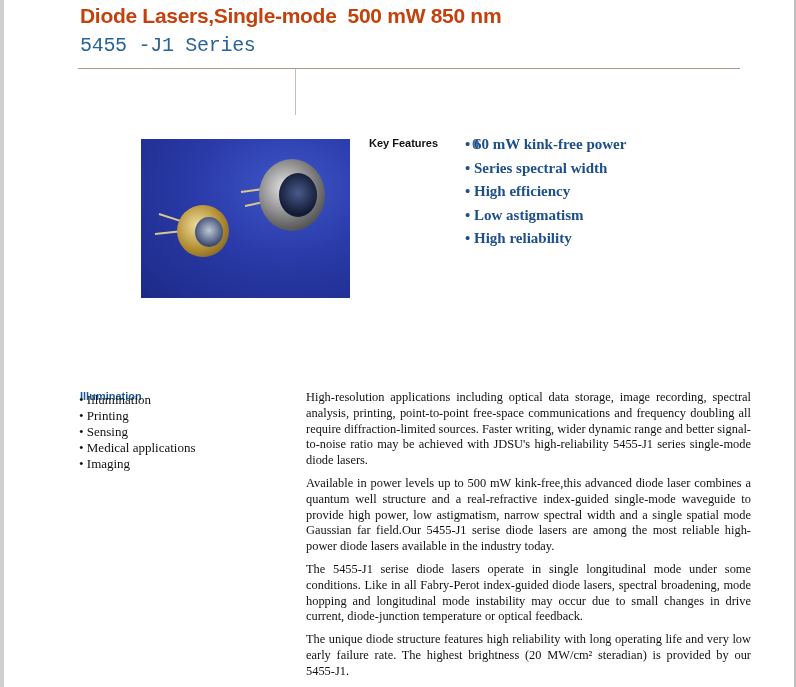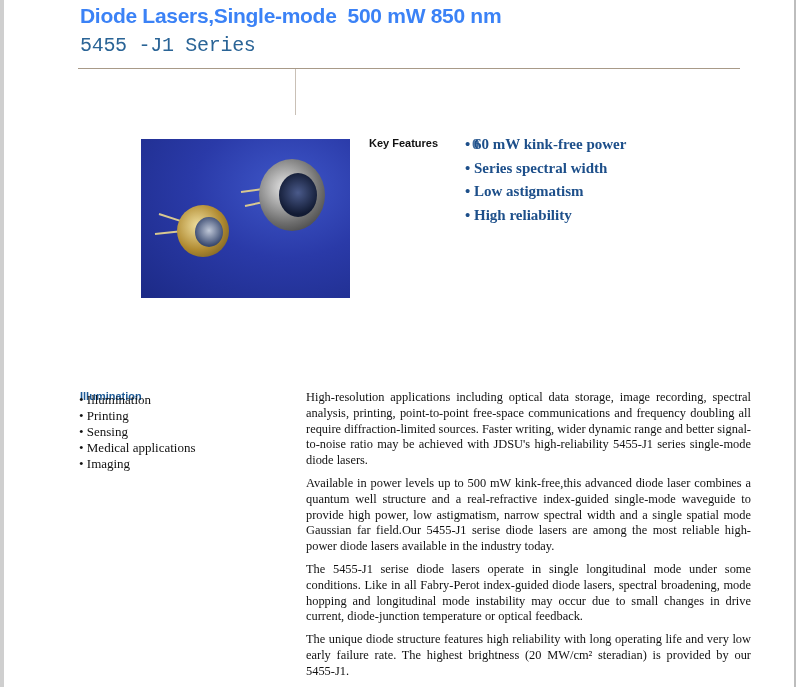--- a/index.html
+++ b/index.html
@@ -7,21 +7,21 @@
       width: 796px; height: 687px; overflow: hidden; position: relative;
       background: #ffffff;
       font-family: "Liberation Serif", serif;
     }
     .left-border { position: absolute; left: 0; top: 0; width: 4px; height: 687px; background: #cfcfcf; }
     .right-border { position: absolute; left: 794px; top: 0; width: 2px; height: 687px; background: #bdbdbd; }
 
     .title {
       position: absolute; left: 80px; top: 4px;
       font-family: "Liberation Sans", sans-serif; font-weight: bold;
-      font-size: 21px; color: #3b82f6; letter-spacing: -0.3px; white-space: pre;
+      font-size: 21px; color: #c2410c; letter-spacing: -0.3px; white-space: pre;
     }
     .subtitle {
       position: absolute; left: 80px; top: 34px;
       font-family: Liberation Mono, monospace;
       font-size: 20px; color: #2a6496; letter-spacing: -0.3px;
     }
     .hrule { position: absolute; left: 78px; top: 68px; width: 662px; height: 1px; background: #a89a88; }
     .vrule { position: absolute; left: 295px; top: 69px; width: 1px; height: 46px; background: #c9c0b6; }
 
     .product-photo {
@@ -91,20 +91,24 @@
     <span>•</span>
     <span>60 mW kink-free power</span>
     <span class="overlay">0</span>
   </li>
   <li>
     <span>•</span>
     <span>Series spectral width</span>
   </li>
   <li>
     <span>•</span>
+    <span>High efficiency</span>
+  </li>
+  <li>
+    <span>•</span>
     <span>Low astigmatism</span>
   </li>
   <li>
     <span>•</span>
     <span>High reliability</span>
   </li>
 </ul>
 
 <div class="app-heading">Illumination</div>
 <ul class="app-list">

